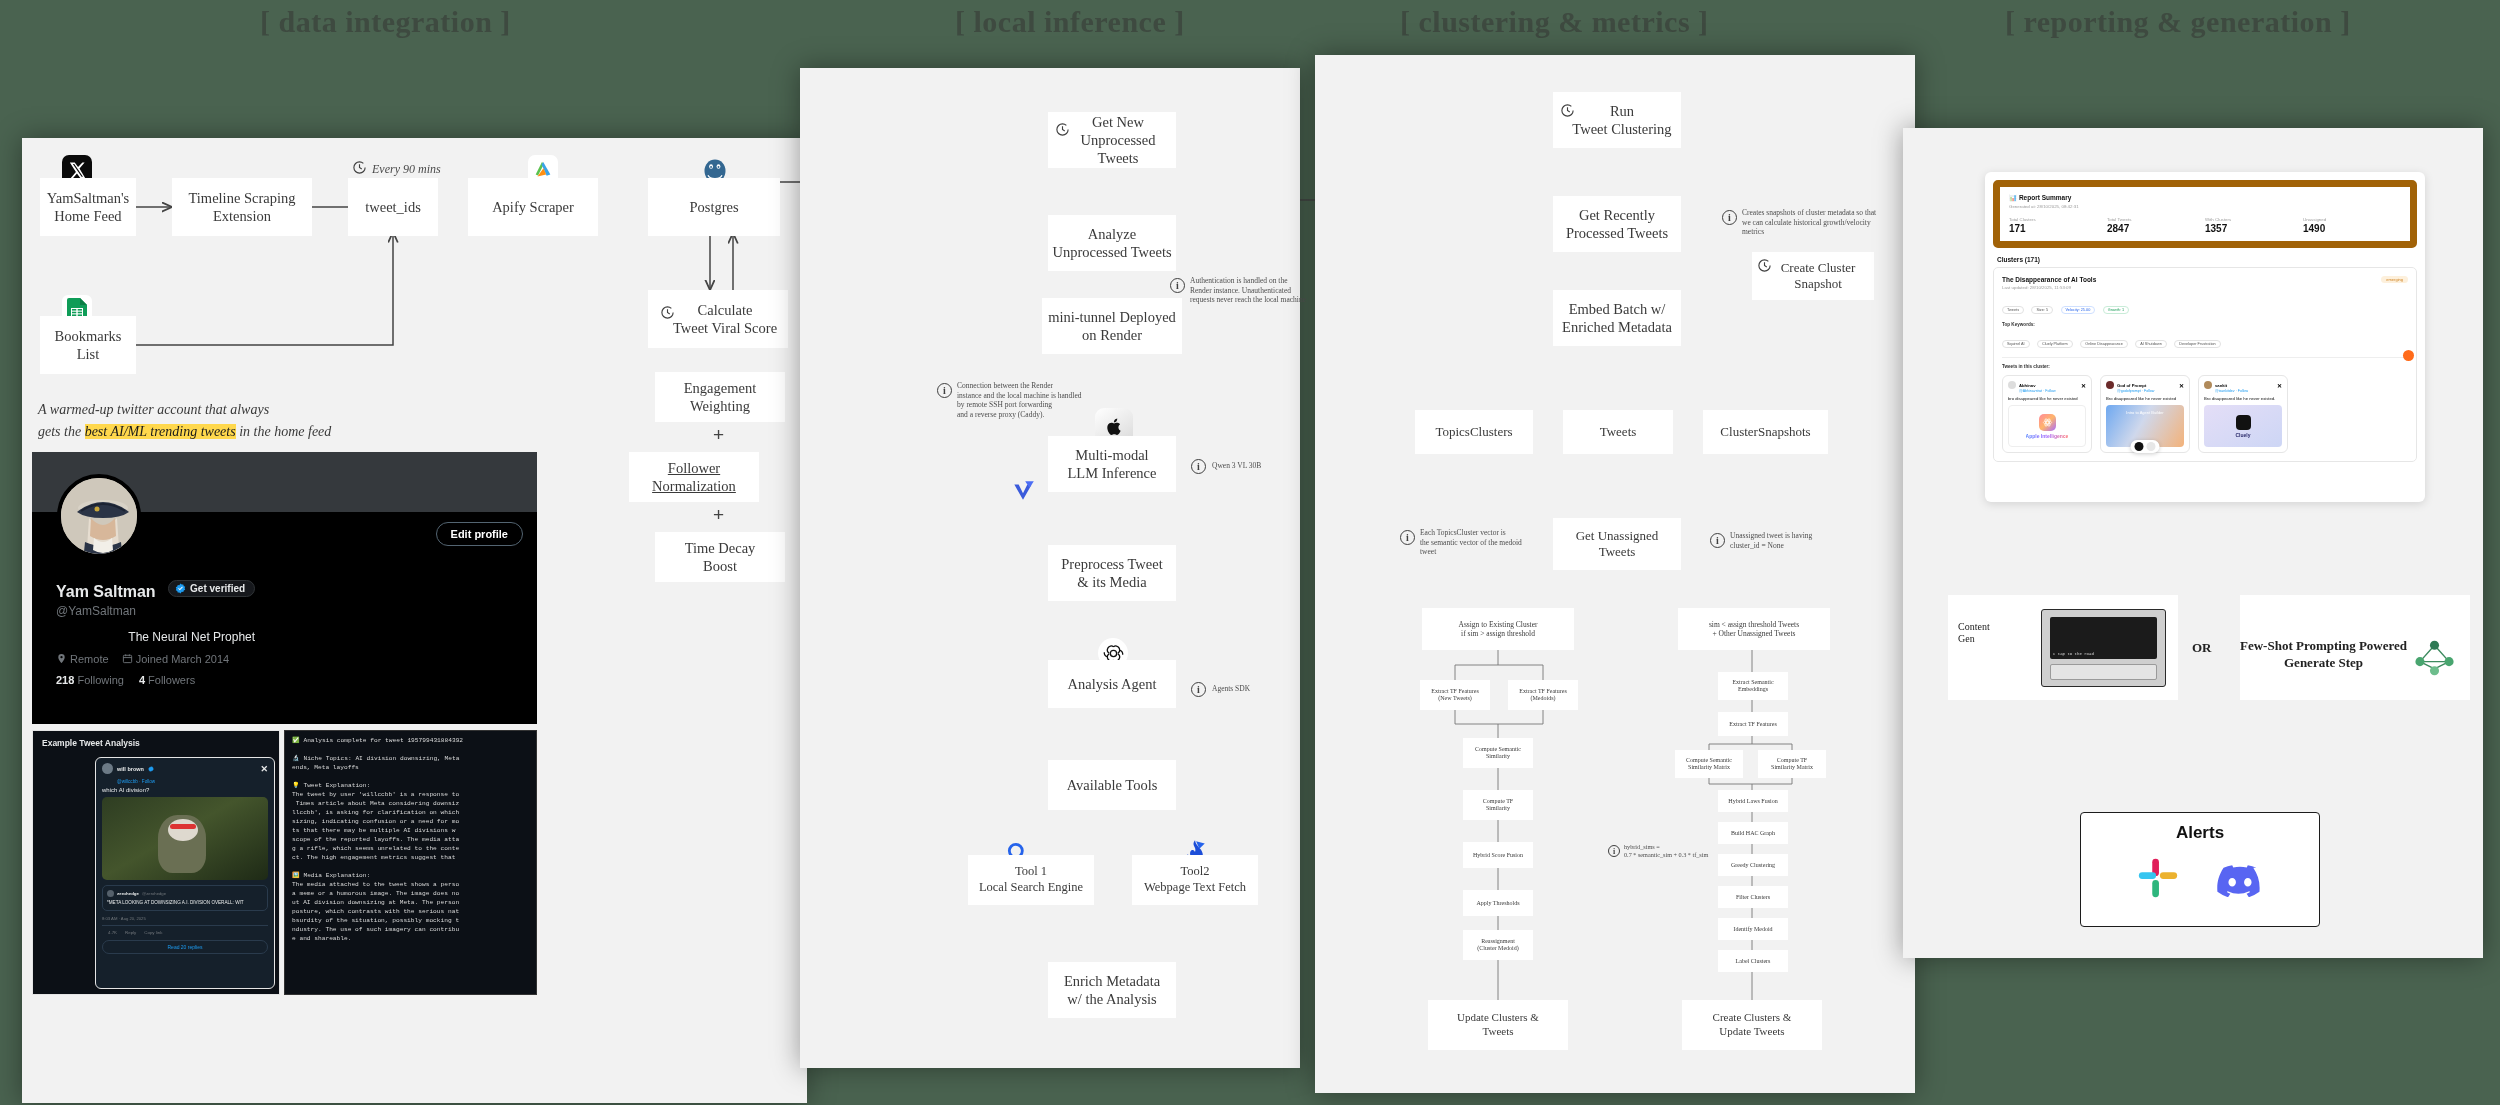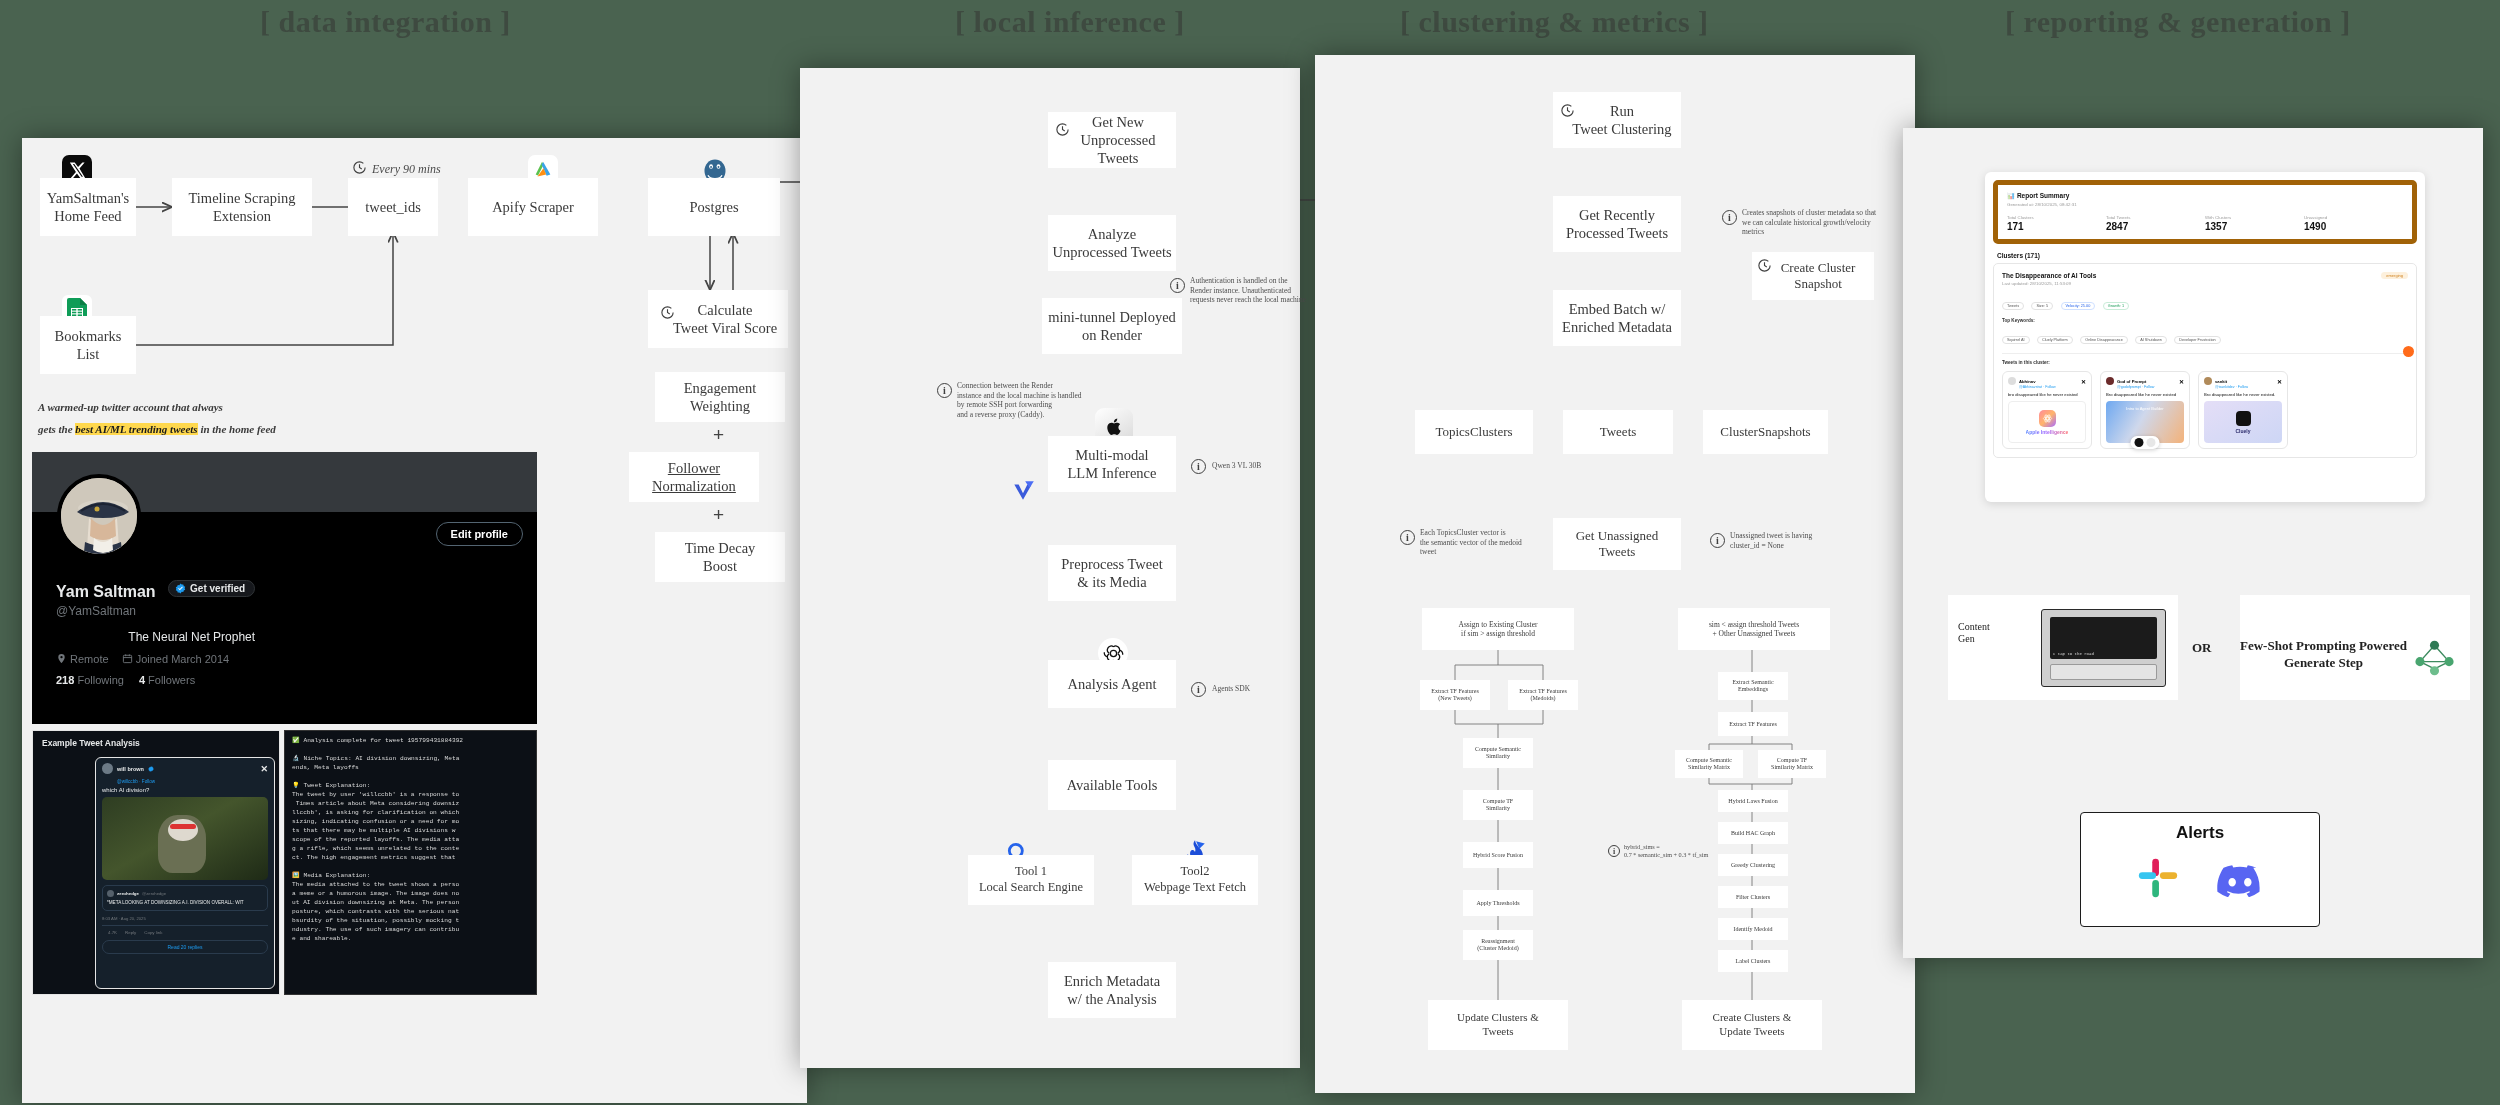--- a/index.html
+++ b/index.html
@@ -72,21 +72,21 @@
   .tw-stats{ color:#71767b; font-size:11px; margin-top:9px; display:flex; gap:15px;}
   .tw-stats b{ color:#e7e9ea; }
 
   
   .dark-panel{ position:absolute; background:#15202b; border:1px solid #e5e5e5; }
   .mono{ font-family:"Liberation Mono", monospace; }
 
   
   .rep{ position:absolute; background:#fff; border-radius:6px; box-shadow:0 2px 10px rgba(0,0,0,.13);
         font-family:"Liberation Sans", sans-serif; overflow:hidden;}
-  .rep-sum{ border:5px solid #a16207; border-radius:5px; margin:8px; padding:7px 9px;}
+  .rep-sum{ border:7px solid #a16207; border-radius:5px; margin:8px; padding:7px 9px;}
   .rep-h{ font-size:6.5px; font-weight:700; color:#111; }
   .rep-sub{ font-size:4.4px; color:#9b9b9b; margin-top:2px;}
   .rep-stats{ display:flex; margin-top:8px; }
   .rep-stat{ flex:1; }
   .rep-stat .k{ font-size:4.4px; color:#9b9b9b;}
   .rep-stat .v{ font-size:10px; font-weight:700; color:#111; margin-top:1px;}
   .chip{ display:inline-block; border:1px solid #e2e2e2; border-radius:7px;
          padding:1px 4px; font-size:3.8px; color:#555; margin-right:3px;}
   .tw-mini{ border:1px solid #e6e6e6; border-radius:6px; padding:5px; width:90px; }
 
@@ -96,21 +96,21 @@
   .alerts .t{ font-size:17px; font-weight:700; color:#111; font-family:"Liberation Sans",sans-serif;}
 
   .or{ position:absolute; font-size:13px; color:#222; font-family:"Liberation Serif",serif;}
   .fewshot{ position:absolute; background:#fff; display:flex; flex-direction:row;
             align-items:center; justify-content:flex-start; }
   .fewshot .t{ font-size:13px; font-weight:700; color:#222; text-align:center; line-height:1.25;
                font-family:"Liberation Serif",serif; }
   .contentgen{ position:absolute; background:#fff; }
   .cg-label{ position:absolute; left:10px; top:26px; font-size:10px; color:#222;
              font-family:"Liberation Serif",serif; line-height:1.2;}
-  .tagline{ position:absolute; font-style:italic; font-weight:700; font-size:11px;
+  .tagline{ position:absolute; font-style:italic; font-weight:400; font-size:14px;
             color:#3a3a3a; line-height:1.45; font-family:"Liberation Serif",serif;}
   mark{ background:#ffd84d; color:#1a1a1a; }
 </style>
 </head>
 <body>
 
 <div class="col-title" style="left:260px; top:5px;">[ data integration ]</div>
 <div class="col-title" style="left:955px; top:5px;">[ local inference ]</div>
 <div class="col-title" style="left:1400px; top:5px;">[ clustering &amp; metrics ]</div>
 <div class="col-title" style="left:2005px; top:5px;">[ reporting &amp; generation ]</div>

